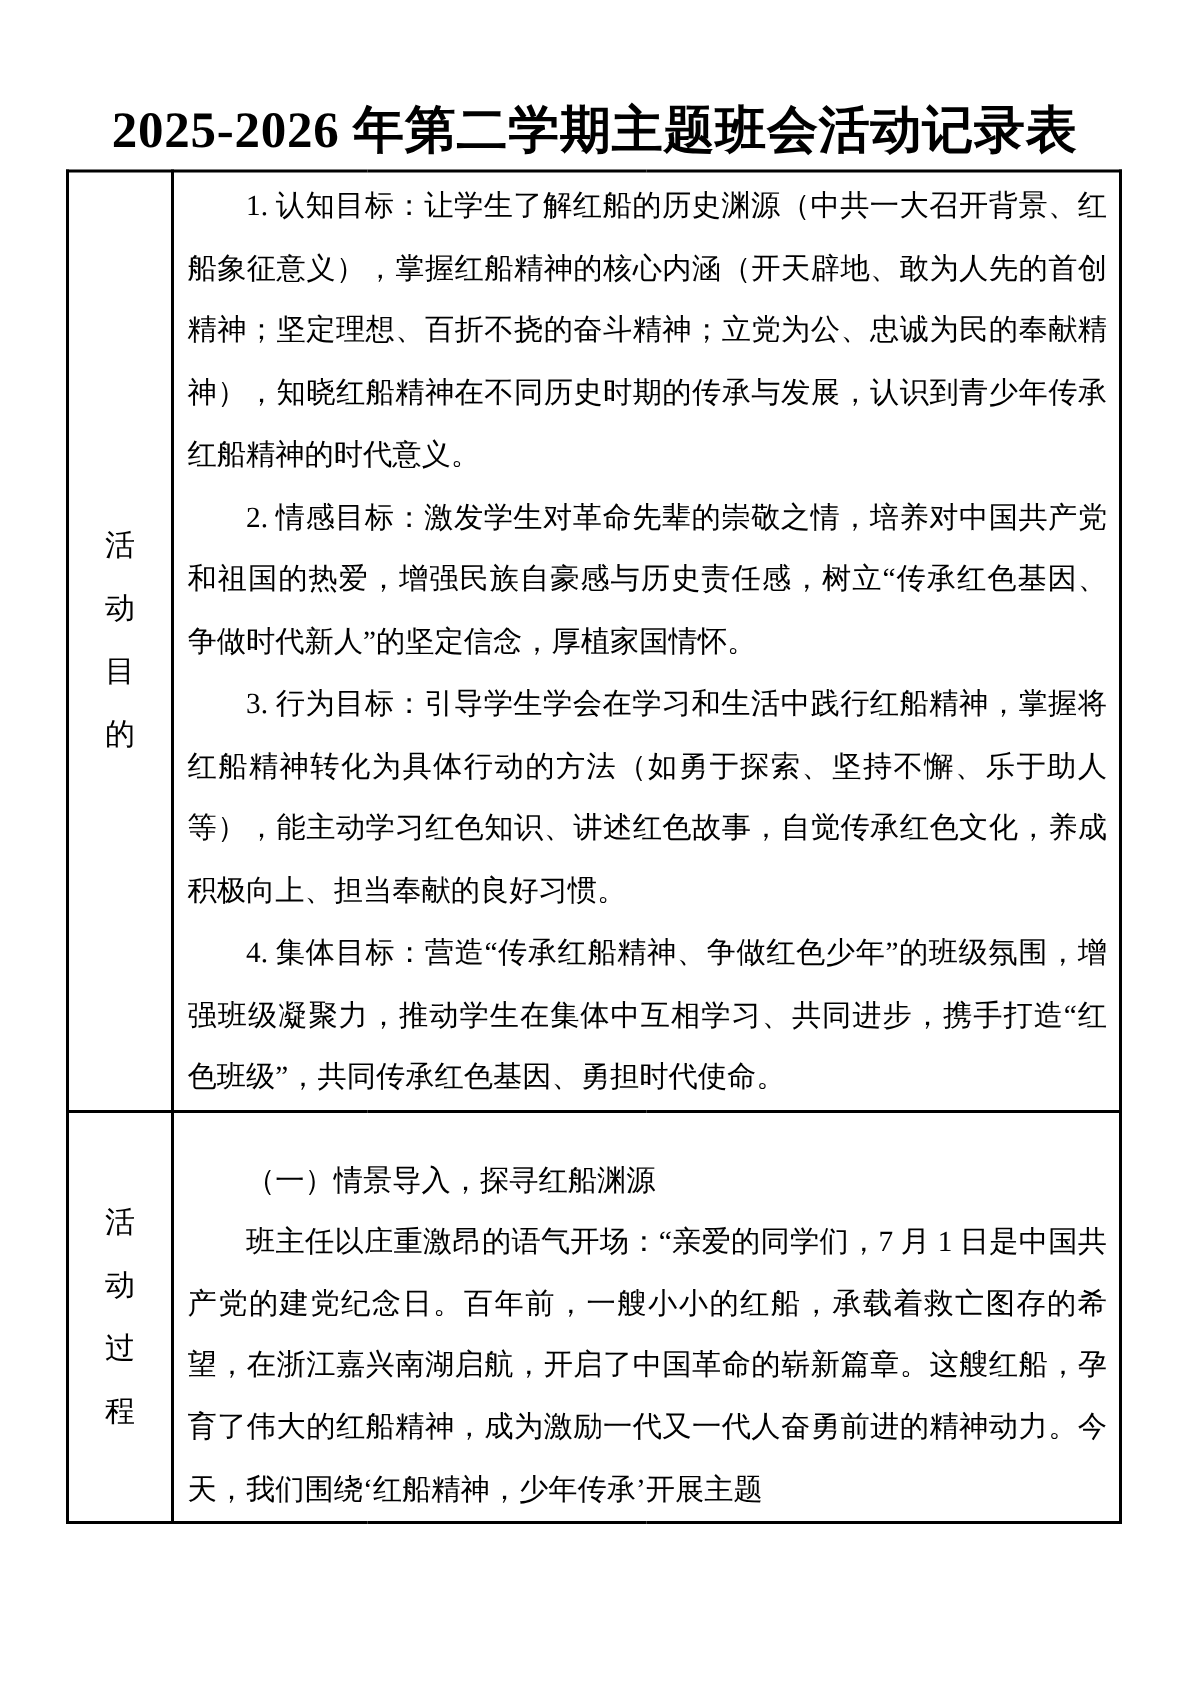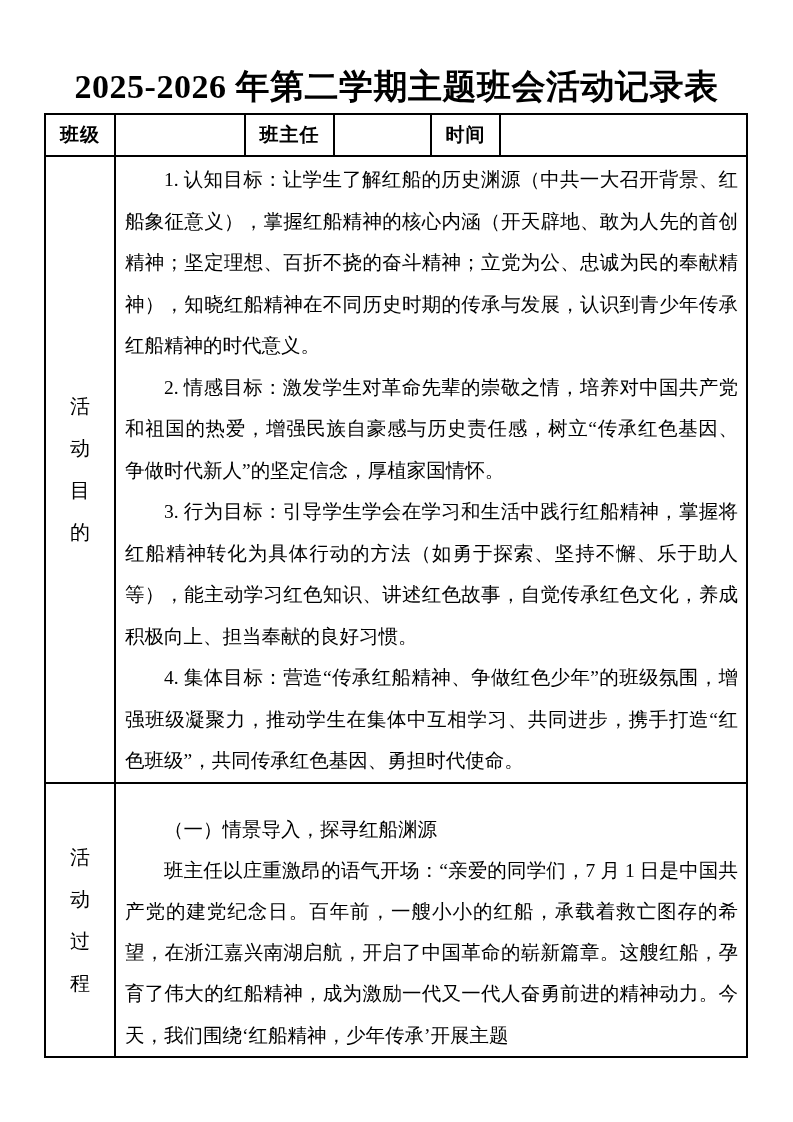--- a/index.html
+++ b/index.html
@@ -85,28 +85,20 @@
   <table class="record">
     <colgroup>
       <col style="width:70px">
       <col style="width:130px">
       <col style="width:89px">
       <col style="width:97px">
       <col style="width:69px">
       <col style="width:247px">
     </colgroup>
     <tbody>
-      <tr class="r1">
-        <td class="lbl">班级</td>
-        <td class="val"></td>
-        <td class="lbl">班主任</td>
-        <td class="val"></td>
-        <td class="lbl">时间</td>
-        <td class="val"></td>
-      </tr>
       <tr class="r3">
         <td class="vlabel">
             <div class="stack">
               <span>活</span>
               <span>动</span>
               <span>目</span>
               <span>的</span>
             </div>
           </td>
         <td class="content-cell" colspan="5">

